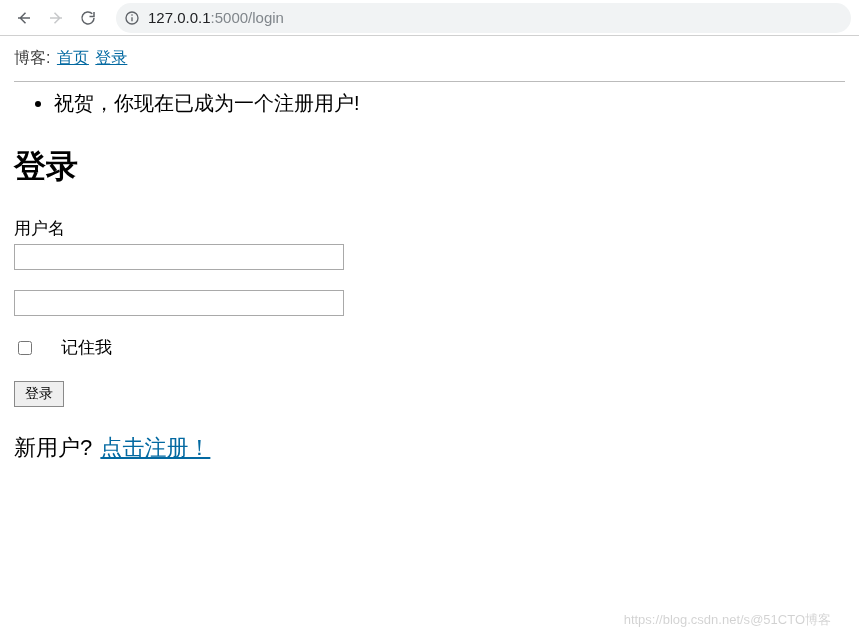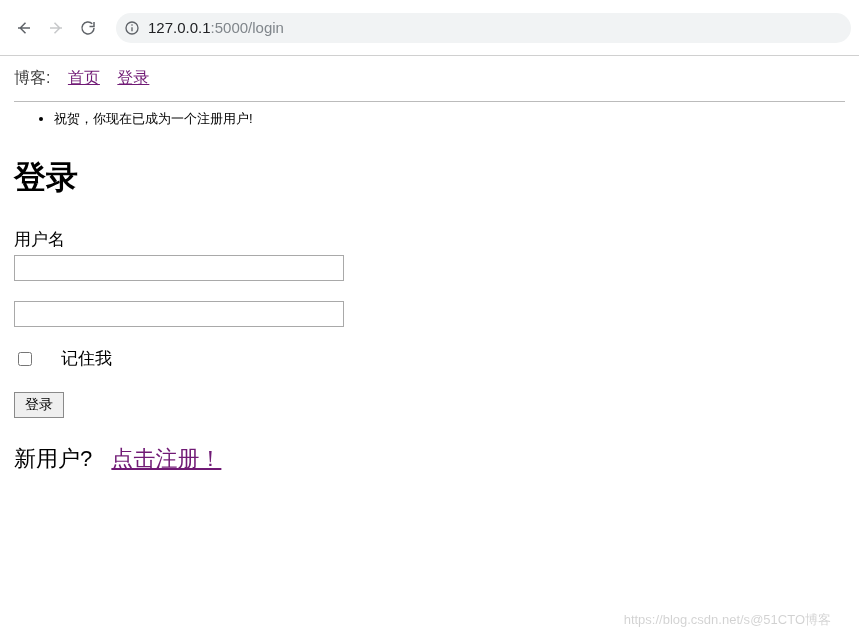--- a/index.html
+++ b/index.html
@@ -6,21 +6,21 @@
     body {
       margin: 0;
       font-family: Arial, "Microsoft YaHei", sans-serif;
       font-size: 16px;
       color: #000;
       background: #fff;
     }
     .browser-toolbar {
       display: flex;
       align-items: center;
-      height: 56px;
+      height: 36px;
       padding: 0 8px;
       border-bottom: 1px solid #d0d0d0;
       background: #fff;
     }
     .nav-btn {
       width: 32px;
       height: 32px;
       display: flex;
       align-items: center;
       justify-content: center;
@@ -42,33 +42,33 @@
       font-size: 15px;
       gap: 8px;
     }
     .address-bar .info-icon svg { width: 16px; height: 16px; display:block; }
     .url-host { color: #202124; }
     .url-rest { color: #80868b; }
     .page-content { padding: 12px 14px; }
     .nav-line { font-size: 16px; }
     .nav-label { color: #404040; }
     .nav-link {
-      color: #701a75;
+      color: #0369a1;
       text-decoration: underline;
       cursor: pointer;
-      margin-left: 13px;
+      margin-left: 2px;
       font-family: Liberation Serif, serif;
     }
     hr {
       border: none;
       border-top: 1px solid #bbb;
       margin: 12px 0 6px 0;
     }
     ul { margin: 8px 0 0 0; padding-left: 40px; }
-    li { font-size: 13px; margin: 6px 0; }
+    li { font-size: 20px; margin: 6px 0; }
     h1 { font-size: 32px; font-weight: bold; margin: 28px 0 28px 0; }
     .form-row { margin-bottom: 20px; }
     .form-label { font-size: 17px; margin-bottom: 4px; }
     .text-input {
       width: 330px;
       height: 26px;
       border: 1px solid #a9a9a9;
       padding: 2px 4px;
       font-size: 14px;
     }

